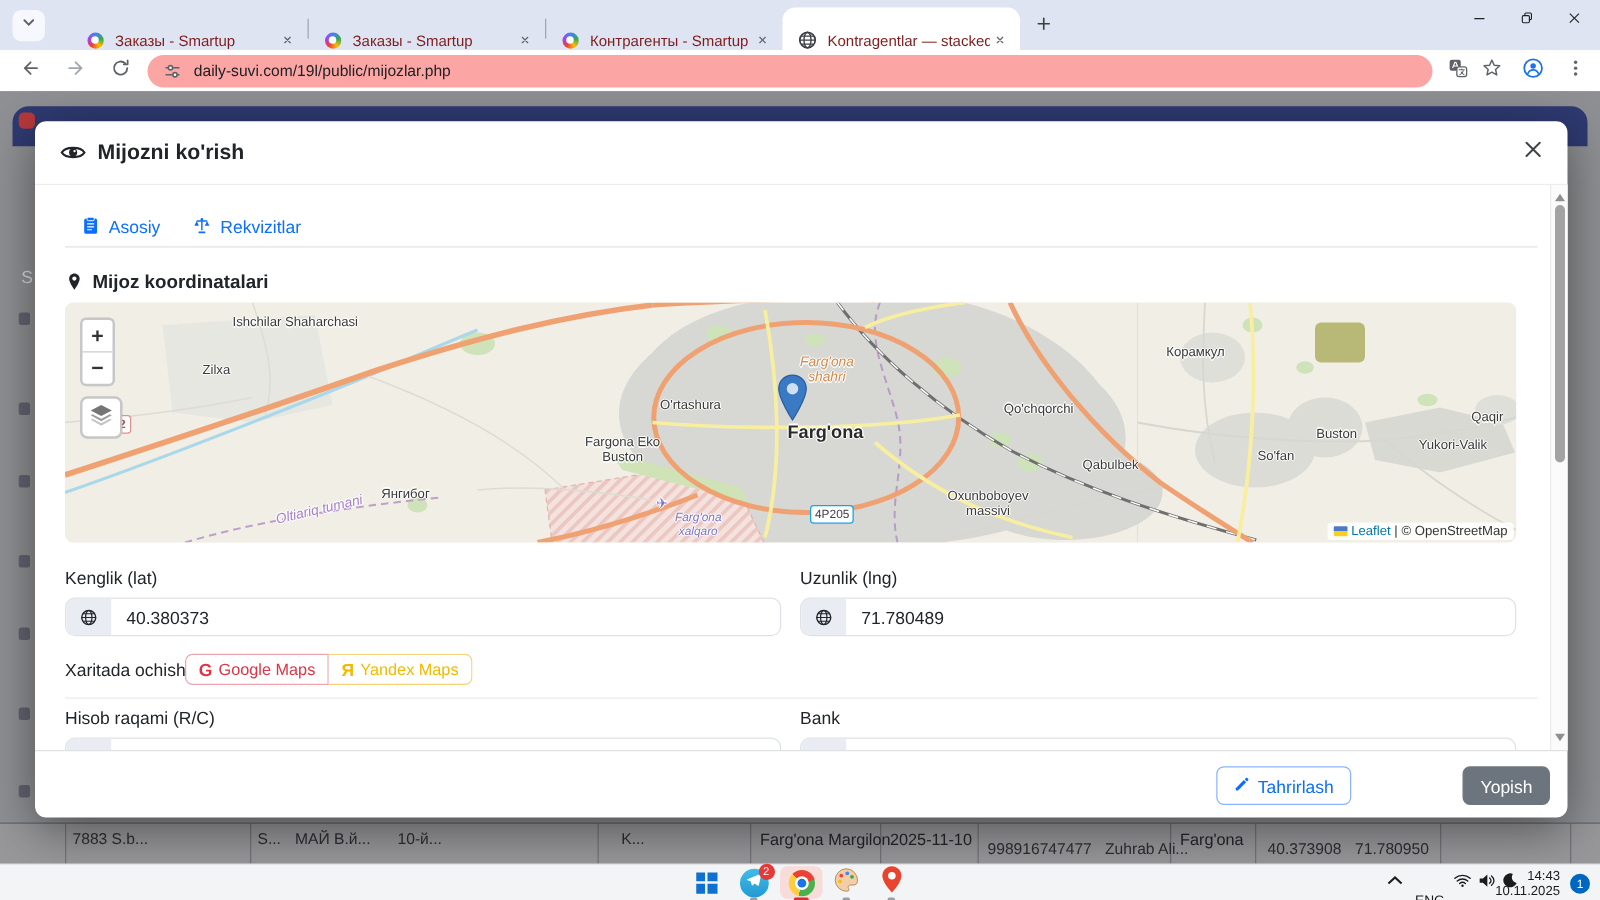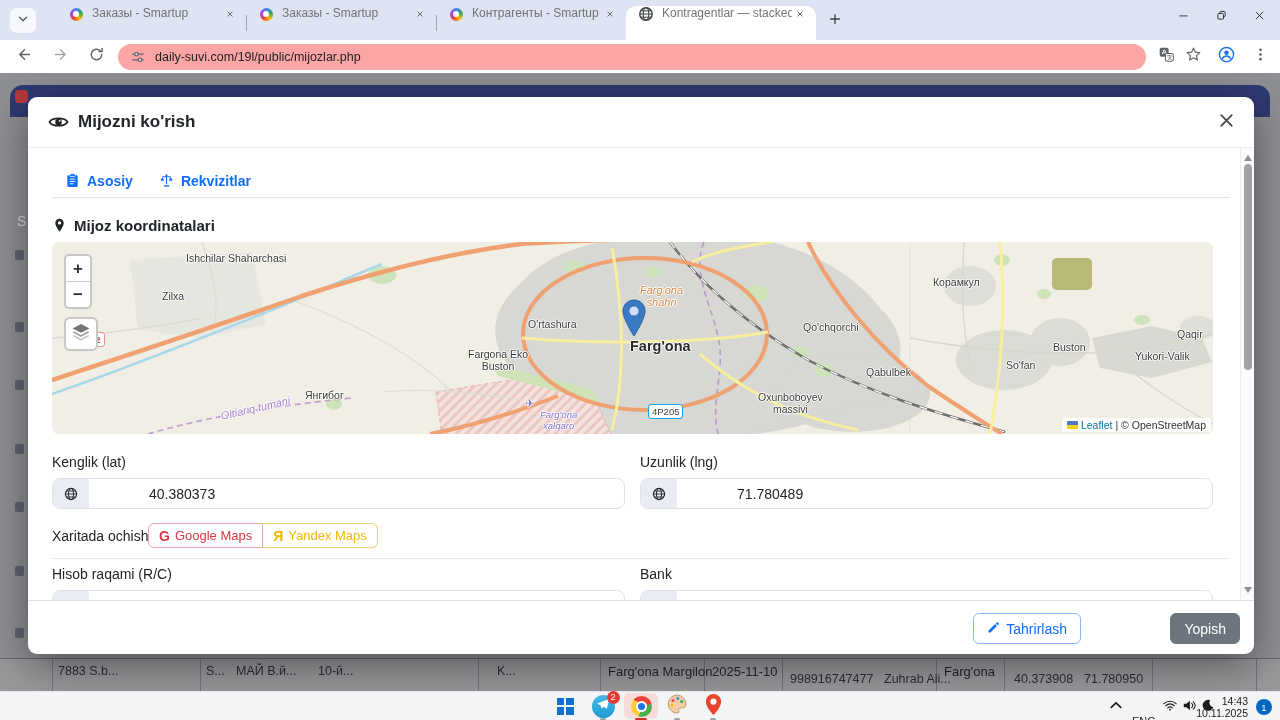--- a/index.html
+++ b/index.html
@@ -5,22 +5,22 @@
   html,body{margin:0;padding:0;background:#555;}
   *{box-sizing:border-box;}
   #screen{position:relative;width:1280px;height:720px;overflow:hidden;
     font-family:"Liberation Sans","DejaVu Sans",sans-serif;background:#8f9093;}
 
   
   .tabstrip{position:absolute;left:0;top:0;width:1280px;height:40px;background:#dee4f2;}
   .ts-btn{position:absolute;left:10px;top:8px;width:26px;height:25px;border-radius:7px;
     background:#f6f8fd;display:flex;align-items:center;justify-content:center;}
   .ts-btn svg{width:14px;height:14px;}
-  .btab{position:absolute;top:6px;height:34px;width:190px;display:flex;align-items:flex-start;
-    padding:0 8px 0 12px;color:#737373;font-size:12px;}
+  .btab{position:absolute;top:6px;height:34px;width:190px;display:flex;align-items:flex-end;
+    padding:0 8px 0 12px;color:#7f1d1d;font-size:12px;}
   .btab .fav{width:16px;height:16px;flex:0 0 16px;margin-right:8px;display:flex;align-items:center;justify-content:center;}
   .btab .ttl{flex:1;white-space:nowrap;overflow:hidden;}
   .btab .cls{width:16px;height:16px;flex:0 0 16px;border-radius:50%;display:flex;align-items:center;justify-content:center;}
   .btab .cls svg{width:10px;height:10px;}
   .btab.sep::after{content:"";position:absolute;right:-1px;top:9px;height:16px;width:1px;background:#9ca6bf;}
   .btab.active{background:#fff;border-radius:10px 10px 0 0;top:6px;height:34px;}
   .fav-ring{width:13px;height:13px;border-radius:50%;
     background:conic-gradient(#4285f4,#34a853,#fbbc05,#ea4335,#a142f4,#4285f4);position:relative;}
   .fav-ring::after{content:"";position:absolute;left:3.5px;top:3.5px;width:6px;height:6px;border-radius:50%;background:#fff;}
   .newtab{position:absolute;top:10px;width:22px;height:22px;display:flex;align-items:center;justify-content:center;}
@@ -56,21 +56,21 @@
     box-shadow:0 10px 40px rgba(0,0,0,.45);}
   .mhead{position:absolute;left:0;top:0;width:100%;height:51px;border-bottom:1px solid #ededed;
     display:flex;align-items:center;padding:0 20px;}
   .mhead .eyeic{width:21px;height:16px;margin-right:9px;}
   .mhead .eyeic svg{width:21px;height:16px;}
   .mtitle{font-size:17px;font-weight:bold;color:#212529;}
   .mclose{position:absolute;right:16px;top:13px;width:24px;height:24px;display:flex;align-items:center;justify-content:center;}
   .mclose svg{width:17px;height:17px;}
 
   .mbody{position:absolute;left:0;top:51px;width:1226px;height:452px;overflow:hidden;background:#fff;}
-  .mtabs{position:absolute;left:24px;top:15px;height:35px;display:flex;align-items:stretch;font-weight:bold;}
+  .mtabs{position:absolute;left:24px;top:15px;height:35px;display:flex;align-items:stretch;}
   .mtabs-border{position:absolute;left:24px;top:49px;width:1178px;height:1px;background:#dee2e6;}
   .mtab{display:flex;align-items:center;gap:7px;padding:0 13px;font-size:14px;color:#0d6efd;position:relative;}
   .mtab .tic{width:15px;height:15px;display:flex;}
   .mtab .tic svg{width:15px;height:15px;}
   .mtab.active{background:#fff;border:1px solid #dee2e6;border-bottom:none;border-radius:8px 8px 0 0;
     color:#46494d;z-index:2;}
   .sect{position:absolute;left:24px;top:69px;display:flex;align-items:center;gap:7px;}
   .sect .sic{width:15px;height:15px;}
   .sect .sic svg{width:15px;height:15px;}
   .sect .stx{font-size:15px;font-weight:bold;color:#212529;}
@@ -103,21 +103,21 @@
     background:linear-gradient(#4e79c9 0 50%,#f7d117 50% 100%);border-radius:1px;}
   .lattr .lf{color:#0078a8;}
 
   
   .flabel{position:absolute;font-size:14px;color:#212529;}
   .igroup{position:absolute;top:330px;width:573px;height:31px;border:1px solid #dee2e6;border-radius:8px;
     display:flex;align-items:stretch;background:#fff;overflow:hidden;}
   .igroup .pre{width:36px;background:#e9edf3;display:flex;align-items:center;justify-content:center;flex:0 0 36px;}
   .igroup .pre svg{width:14px;height:14px;}
   .igroup input{border:none;outline:none;flex:1;font-size:14px;color:#212529;padding:0 12px;
-    font-family:"Liberation Sans","DejaVu Sans",sans-serif;background:transparent;margin-left:48px;}
+    font-family:"Liberation Sans","DejaVu Sans",sans-serif;background:transparent;}
   .mapsbtns{position:absolute;left:120px;top:375px;display:flex;}
   .mbtn{height:25px;display:flex;align-items:center;gap:5px;padding:0 10px;font-size:13px;background:#fff;}
   .mbtn .g{font-weight:bold;font-size:14px;}
   .mbtn.google{color:#dc3545;border:1px solid #eca6ad;border-radius:6px 0 0 6px;}
   .mbtn.google .g{color:#dc3545;}
   .mbtn.yandex{color:#f5b800;border:1px solid #f3d377;border-left:none;border-radius:0 6px 6px 0;}
   .mbtn.yandex .g{color:#f5b800;}
   .hrline{position:absolute;left:24px;top:410px;width:1178px;height:1px;background:#ebebeb;}
 
   

